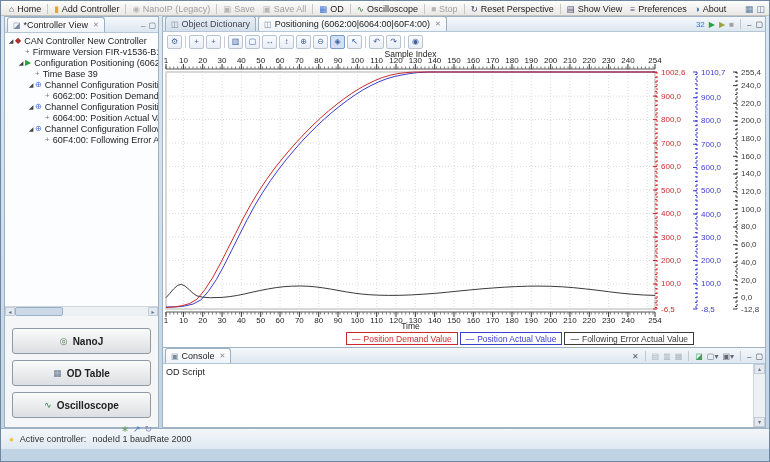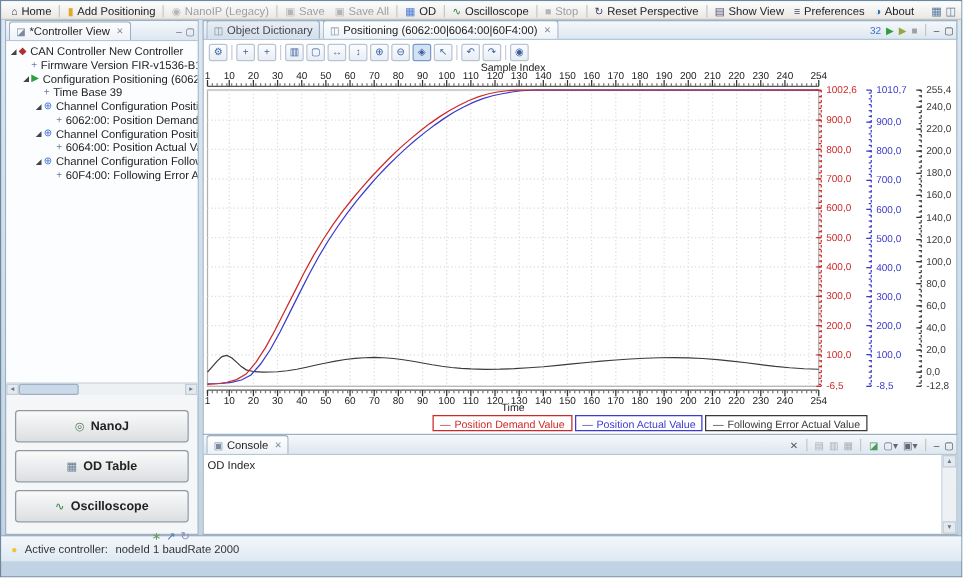--- a/index.html
+++ b/index.html
@@ -79,21 +79,21 @@
 
 
   <div class="toolbar">
       <div class="tbtn">
         <span class="ticon" style="color: rgb(68, 68, 85);">⌂</span>
         <span>Home</span>
       </div>
       <span class="tsep"></span>
       <div class="tbtn">
         <span class="ticon" style="color: rgb(224, 169, 40);">▮</span>
-        <span>Add Positioning</span>
+        <span>Add Controller</span>
       </div>
       <span class="tsep"></span>
       <div class="tbtn disabled">
         <span class="ticon" style="color: rgb(181, 181, 181);">◉</span>
         <span>NanoIP (Legacy)</span>
       </div>
       <span class="tsep"></span>
       <div class="tbtn disabled">
         <span class="ticon" style="color: rgb(181, 181, 181);">▣</span>
         <span>Save</span>
@@ -956,21 +956,21 @@
               <span class="tsep"></span>
               <span style="color: rgb(74, 154, 90);">◪</span>
               <span style="color: rgb(102, 102, 119);">▢▾</span>
               <span style="color: rgb(102, 102, 119);">▣▾</span>
               <span class="tsep"></span>
               <span style="color: rgb(68, 68, 68);">–</span>
               <span style="color: rgb(68, 68, 68);">▢</span>
             </span>
         </div>
         <div class="cbody">
-          <div>OD Index</div>
+          <div>OD Script</div>
           <div class="vscroll">
             <span class="arr">▴</span>
             <span class="trackv"></span>
             <span class="arr">▾</span>
           </div>
         </div>
       </div>
     </div>
   </div>
 

